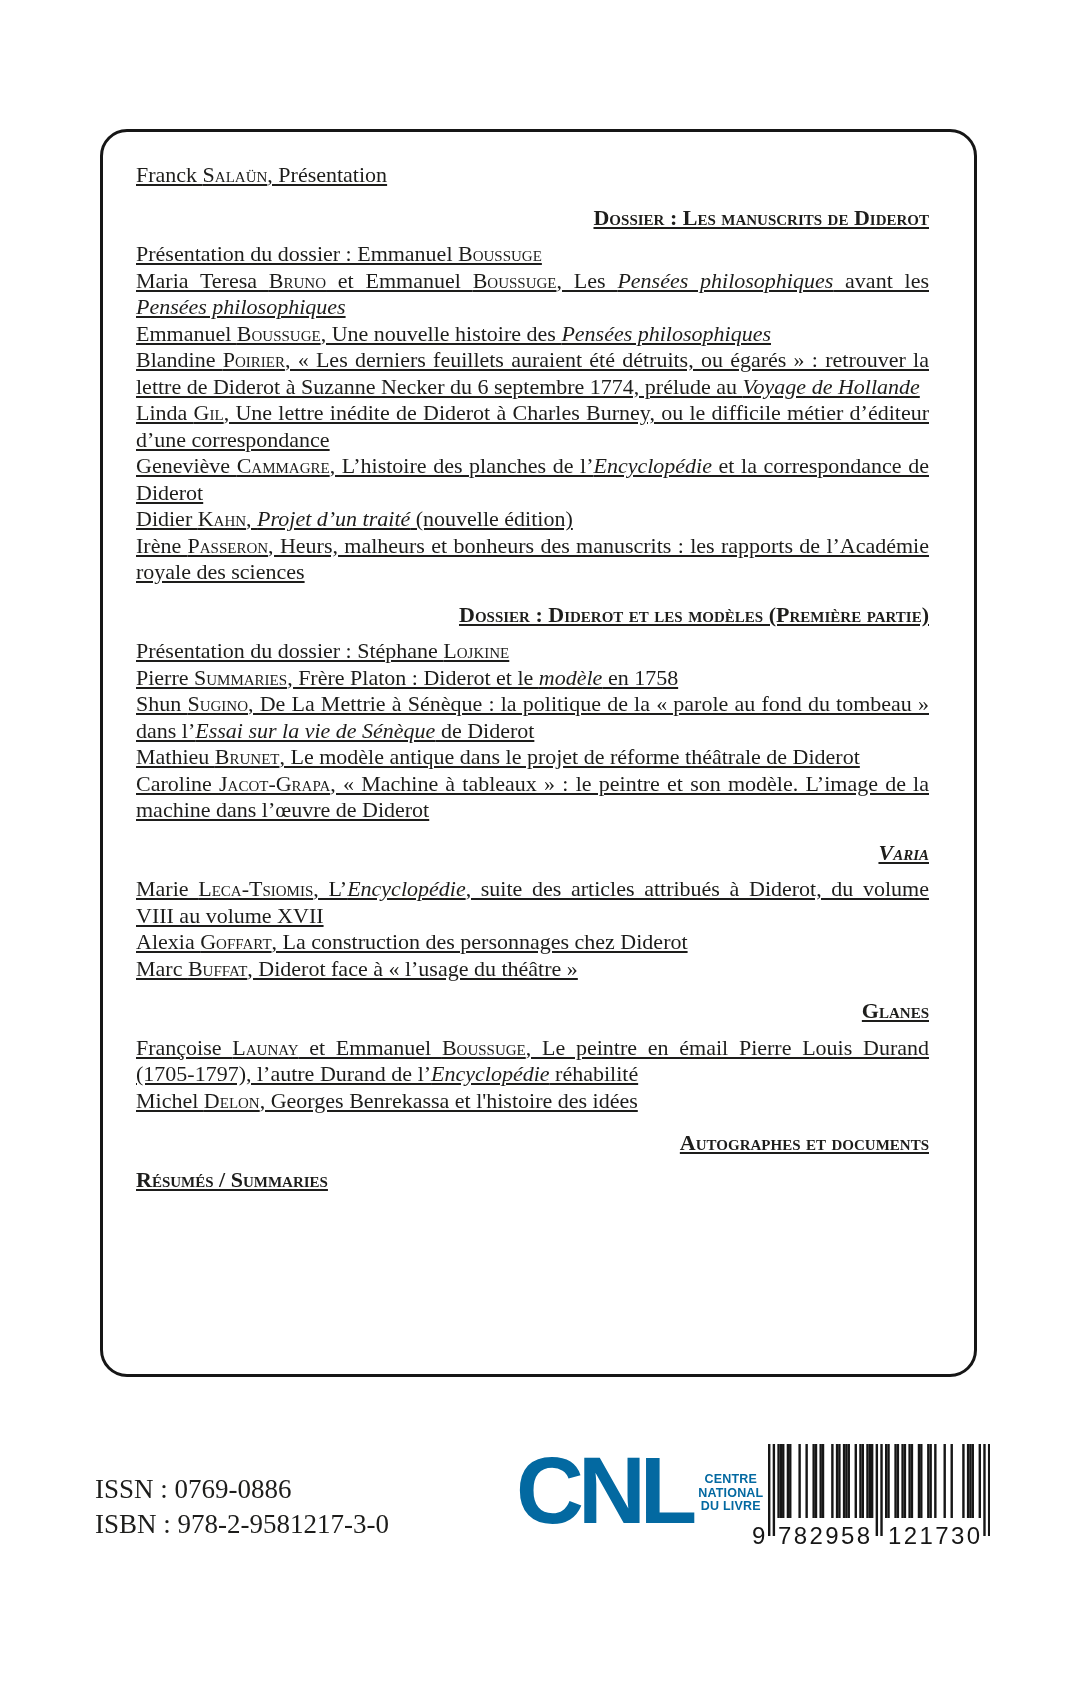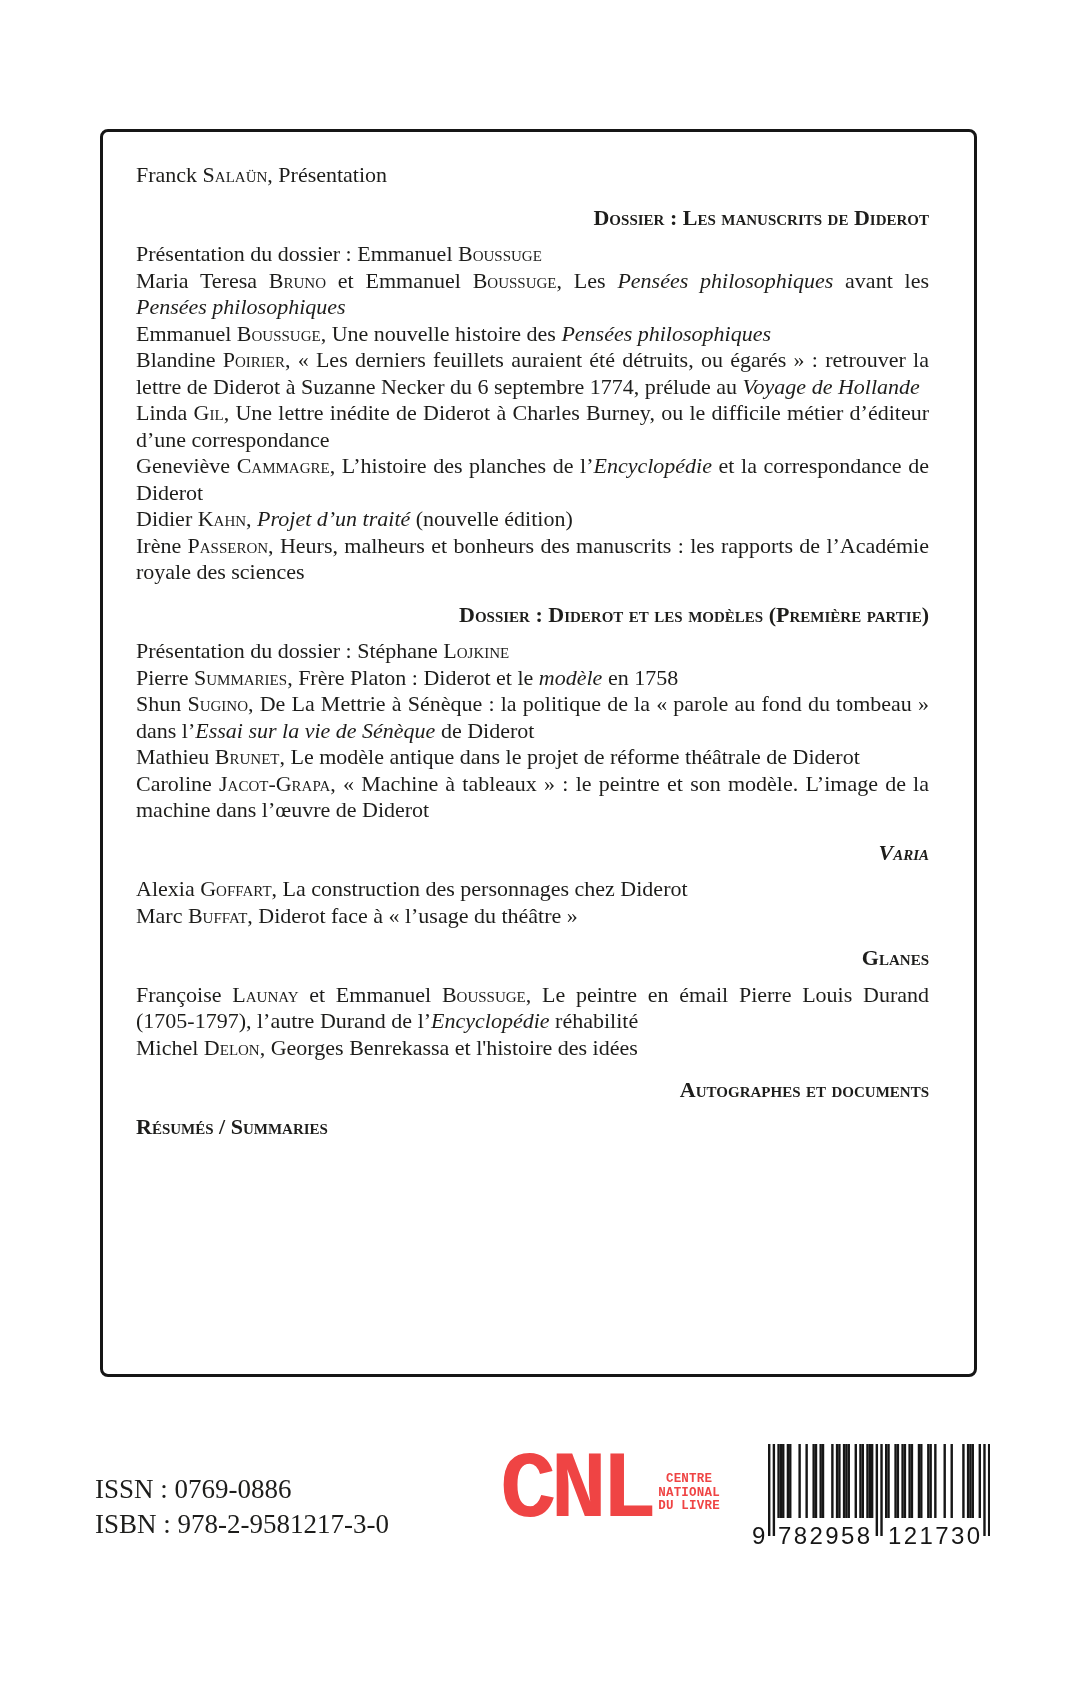--- a/index.html
+++ b/index.html
@@ -3,39 +3,40 @@
 <meta charset="utf-8">
 <style>
   html,body{margin:0;padding:0;}
   body{
     width:1065px;height:1701px;position:relative;overflow:hidden;
     background:#ffffff;color:#1d1d1b;
     font-family:"Liberation Serif", serif;
   }
   .toc-box{
     position:absolute;left:100px;top:129px;width:877px;height:1248px;
-    box-sizing:border-box;border:3px solid #161616;border-radius:8px;
+    box-sizing:border-box;border:3px solid #161616;border-radius:27px;
     padding:30px 45px 0 33px;
+    text-decoration:underline;
   }
   .entry{font-size:22px;line-height:26.5px;text-align:justify;}
   .entry.heading{
     text-align:right;font-weight:bold;margin:16px 0 10px 0;
   }
   .entry.heading-tight{
     font-weight:bold;margin:2px 0 0 0;
   }
   .sc{font-variant:small-caps;}
   .it{font-style:italic;}
   .issn-block{
     position:absolute;left:95px;top:1472px;
     font-size:27px;line-height:35px;color:#1d1d1b;
   }
   .cnl{
-    position:absolute;left:500px;top:1452px;display:flex;align-items:flex-start;
-    color:#ef4444;font-family:Liberation Mono, monospace;
+    position:absolute;left:516px;top:1452px;display:flex;align-items:flex-start;
+    color:#0369a1;font-family:Liberation Sans, sans-serif;
   }
   .cnl-acronym{
     font-weight:bold;font-size:94px;line-height:78px;letter-spacing:-6px;
   }
   .cnl-words{
     display:flex;flex-direction:column;margin-left:7px;margin-top:21px;
     font-weight:bold;font-size:12.5px;line-height:13.5px;letter-spacing:0.2px;align-items:center;
   }
   .barcode-wrap{position:absolute;left:752px;top:1440px;}
 </style>
@@ -54,20 +55,21 @@
       <div class="entry item"><span>Geneviève </span><span class="sc">Cammagre</span><span>, L’histoire des planches de l’</span><span class="it">Encyclopédie</span><span> et la correspondance de Diderot</span></div>
       <div class="entry item"><span>Didier </span><span class="sc">Kahn</span><span>, </span><span class="it">Projet d’un traité</span><span> (nouvelle édition)</span></div>
       <div class="entry item"><span>Irène </span><span class="sc">Passeron</span><span>, Heurs, malheurs et bonheurs des manuscrits : les rapports de l’Académie royale des sciences</span></div>
       <div class="entry heading"><span class="sc">Dossier : Diderot et les modèles (Première partie)</span></div>
       <div class="entry item"><span>Présentation du dossier : Stéphane </span><span class="sc">Lojkine</span></div>
       <div class="entry item"><span>Pierre </span><span class="sc">Summaries</span><span>, Frère Platon : Diderot et le </span><span class="it">modèle</span><span> en 1758</span></div>
       <div class="entry item"><span>Shun </span><span class="sc">Sugino</span><span>, De La Mettrie à Sénèque : la politique de la « parole au fond du tombeau » dans l’</span><span class="it">Essai sur la vie de Sénèque</span><span> de Diderot</span></div>
       <div class="entry item"><span>Mathieu </span><span class="sc">Brunet</span><span>, Le modèle antique dans le projet de réforme théâtrale de Diderot</span></div>
       <div class="entry item"><span>Caroline </span><span class="sc">Jacot-Grapa</span><span>, « Machine à tableaux » : le peintre et son modèle. L’image de la machine dans l’œuvre de Diderot</span></div>
       <div class="entry heading"><span class="sc it">Varia</span></div>
+      <div class="entry item"><span>Marie </span><span class="sc">Leca-Tsiomis</span><span>, L’</span><span class="it">Encyclopédie</span><span>, suite des articles attribués à Diderot, du volume VIII au volume XVII</span></div>
       <div class="entry item"><span>Alexia </span><span class="sc">Goffart</span><span>, La construction des personnages chez Diderot</span></div>
       <div class="entry item"><span>Marc </span><span class="sc">Buffat</span><span>, Diderot face à « l’usage du théâtre »</span></div>
       <div class="entry heading"><span class="sc">Glanes</span></div>
       <div class="entry item"><span>Françoise </span><span class="sc">Launay</span><span> et Emmanuel </span><span class="sc">Boussuge</span><span>, Le peintre en émail Pierre Louis Durand (1705-1797), l’autre Durand de l’</span><span class="it">Encyclopédie</span><span> réhabilité</span></div>
       <div class="entry item"><span>Michel </span><span class="sc">Delon</span><span>, Georges Benrekassa et l'histoire des idées</span></div>
       <div class="entry heading"><span class="sc">Autographes et documents</span></div>
       <div class="entry heading-tight"><span class="sc">Résumés / Summaries</span></div>
     </div>
 </div>
 

